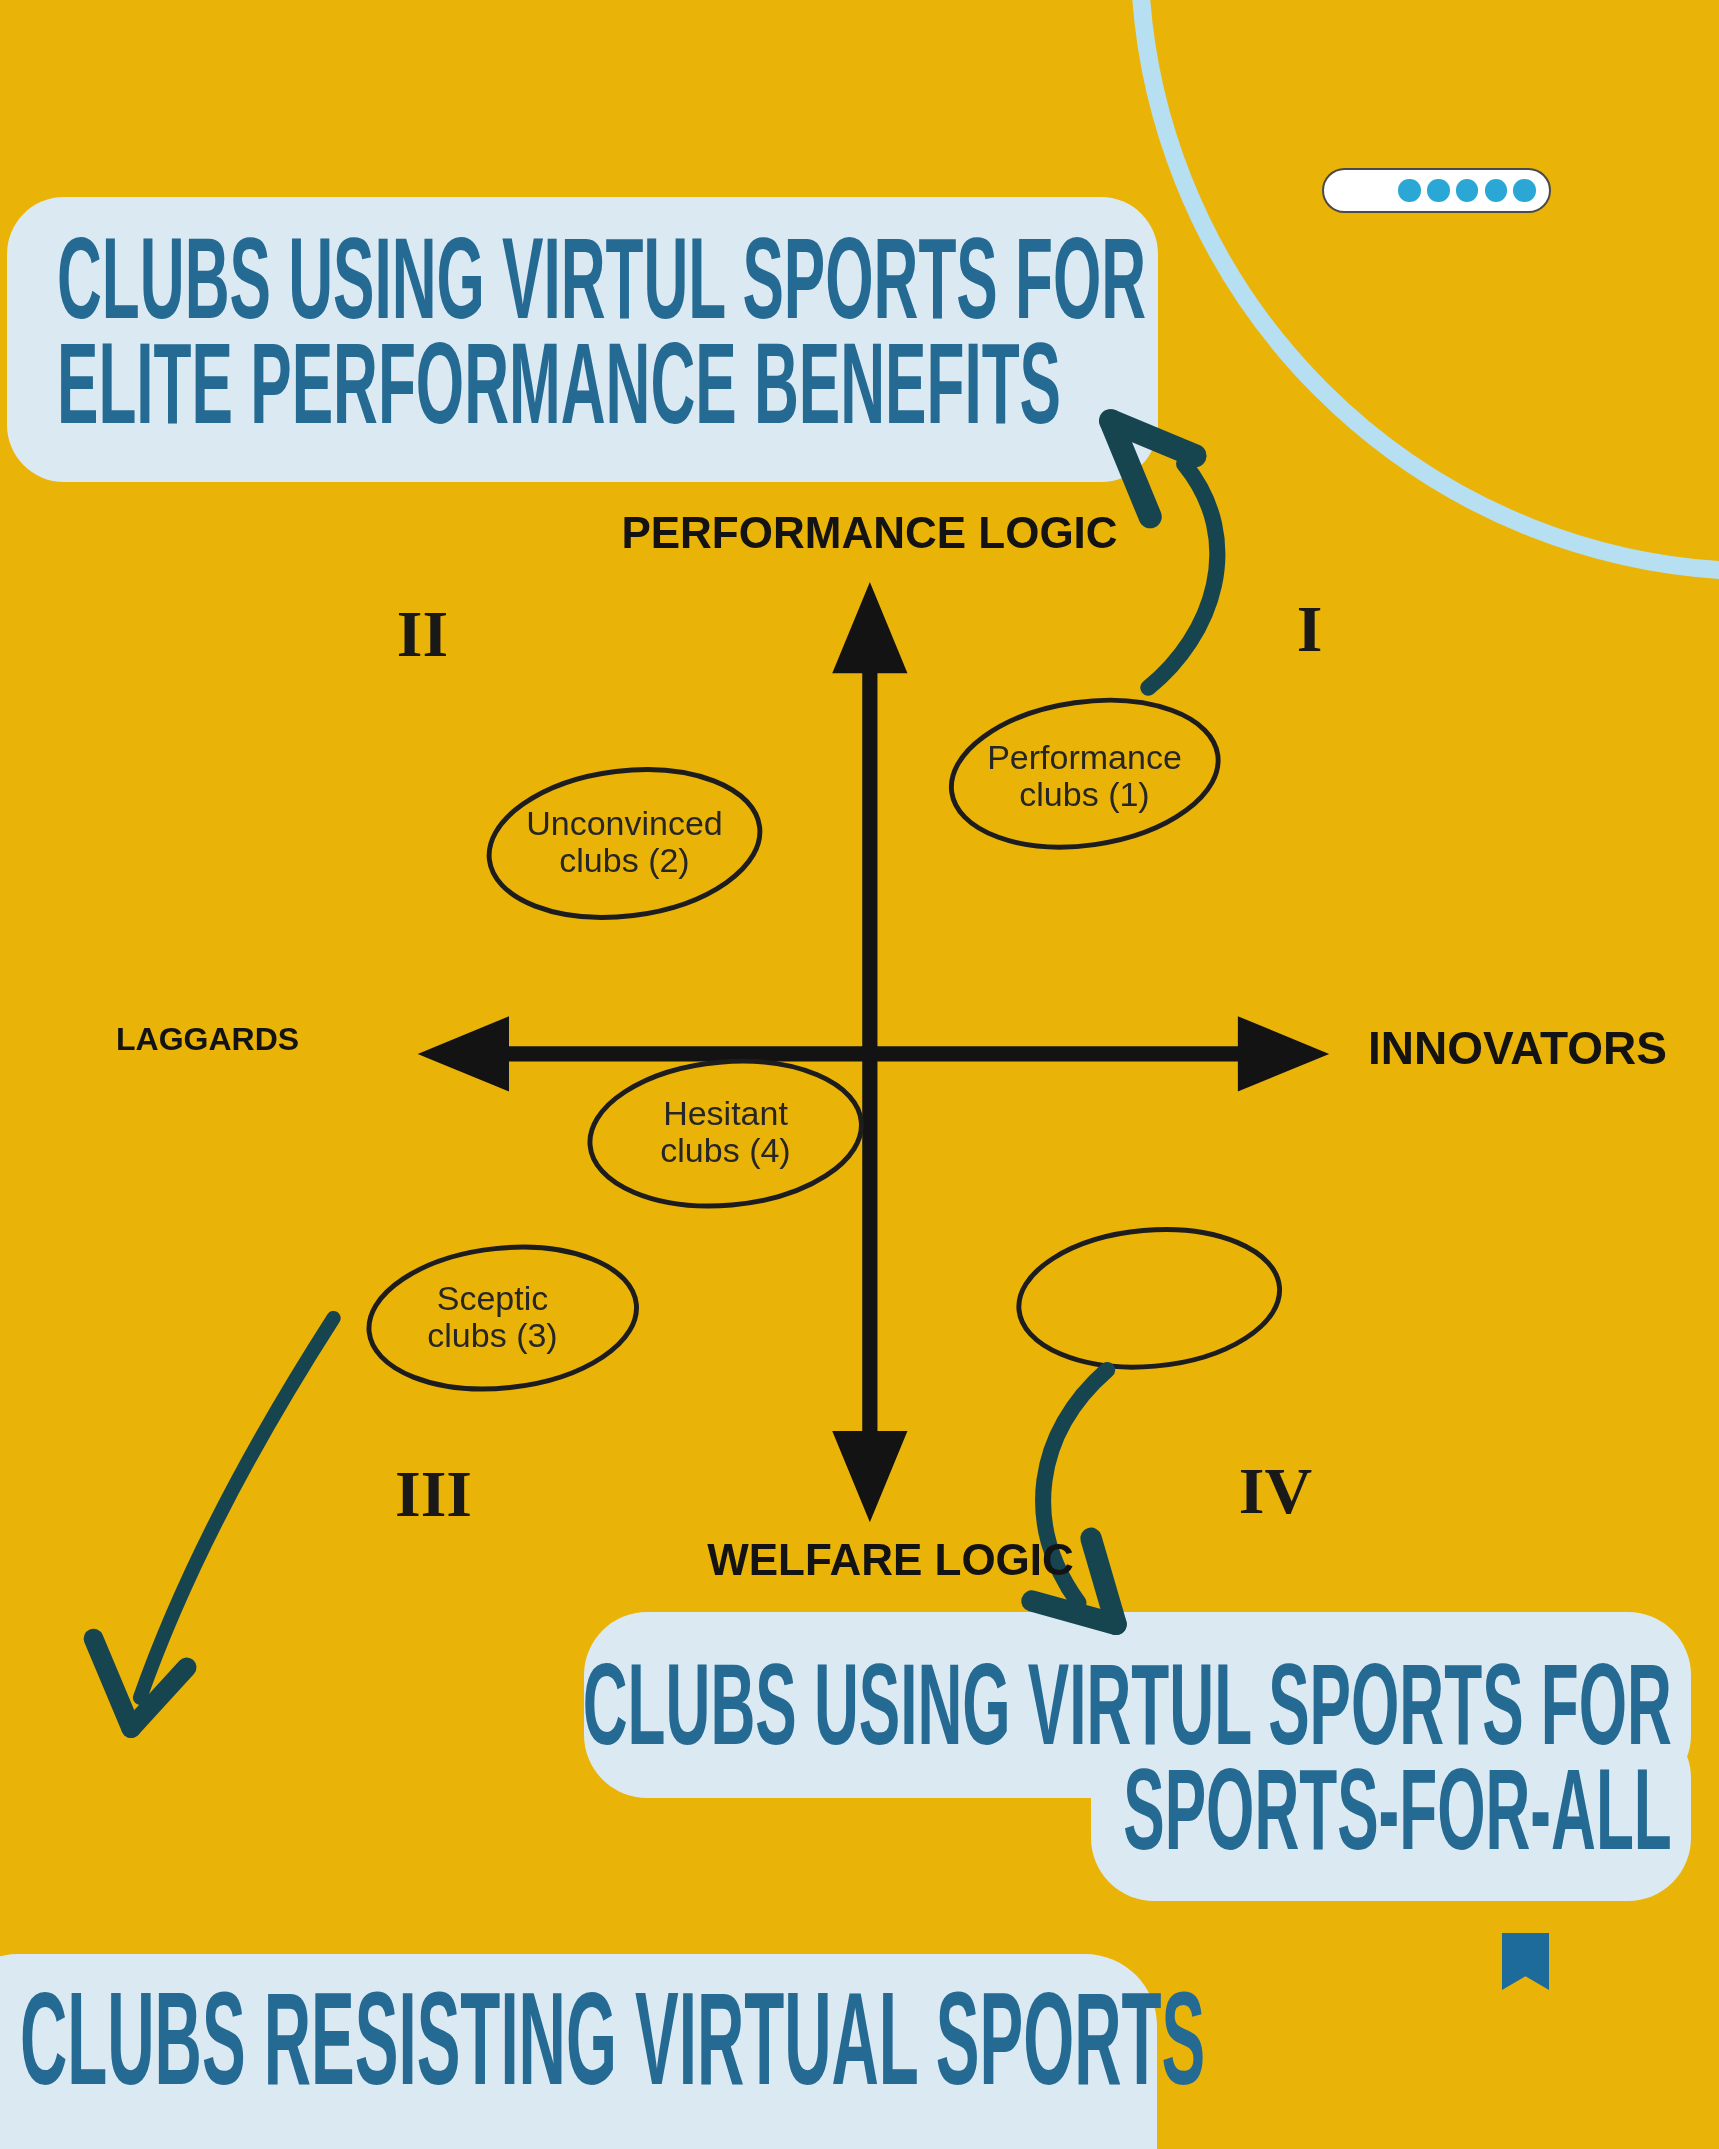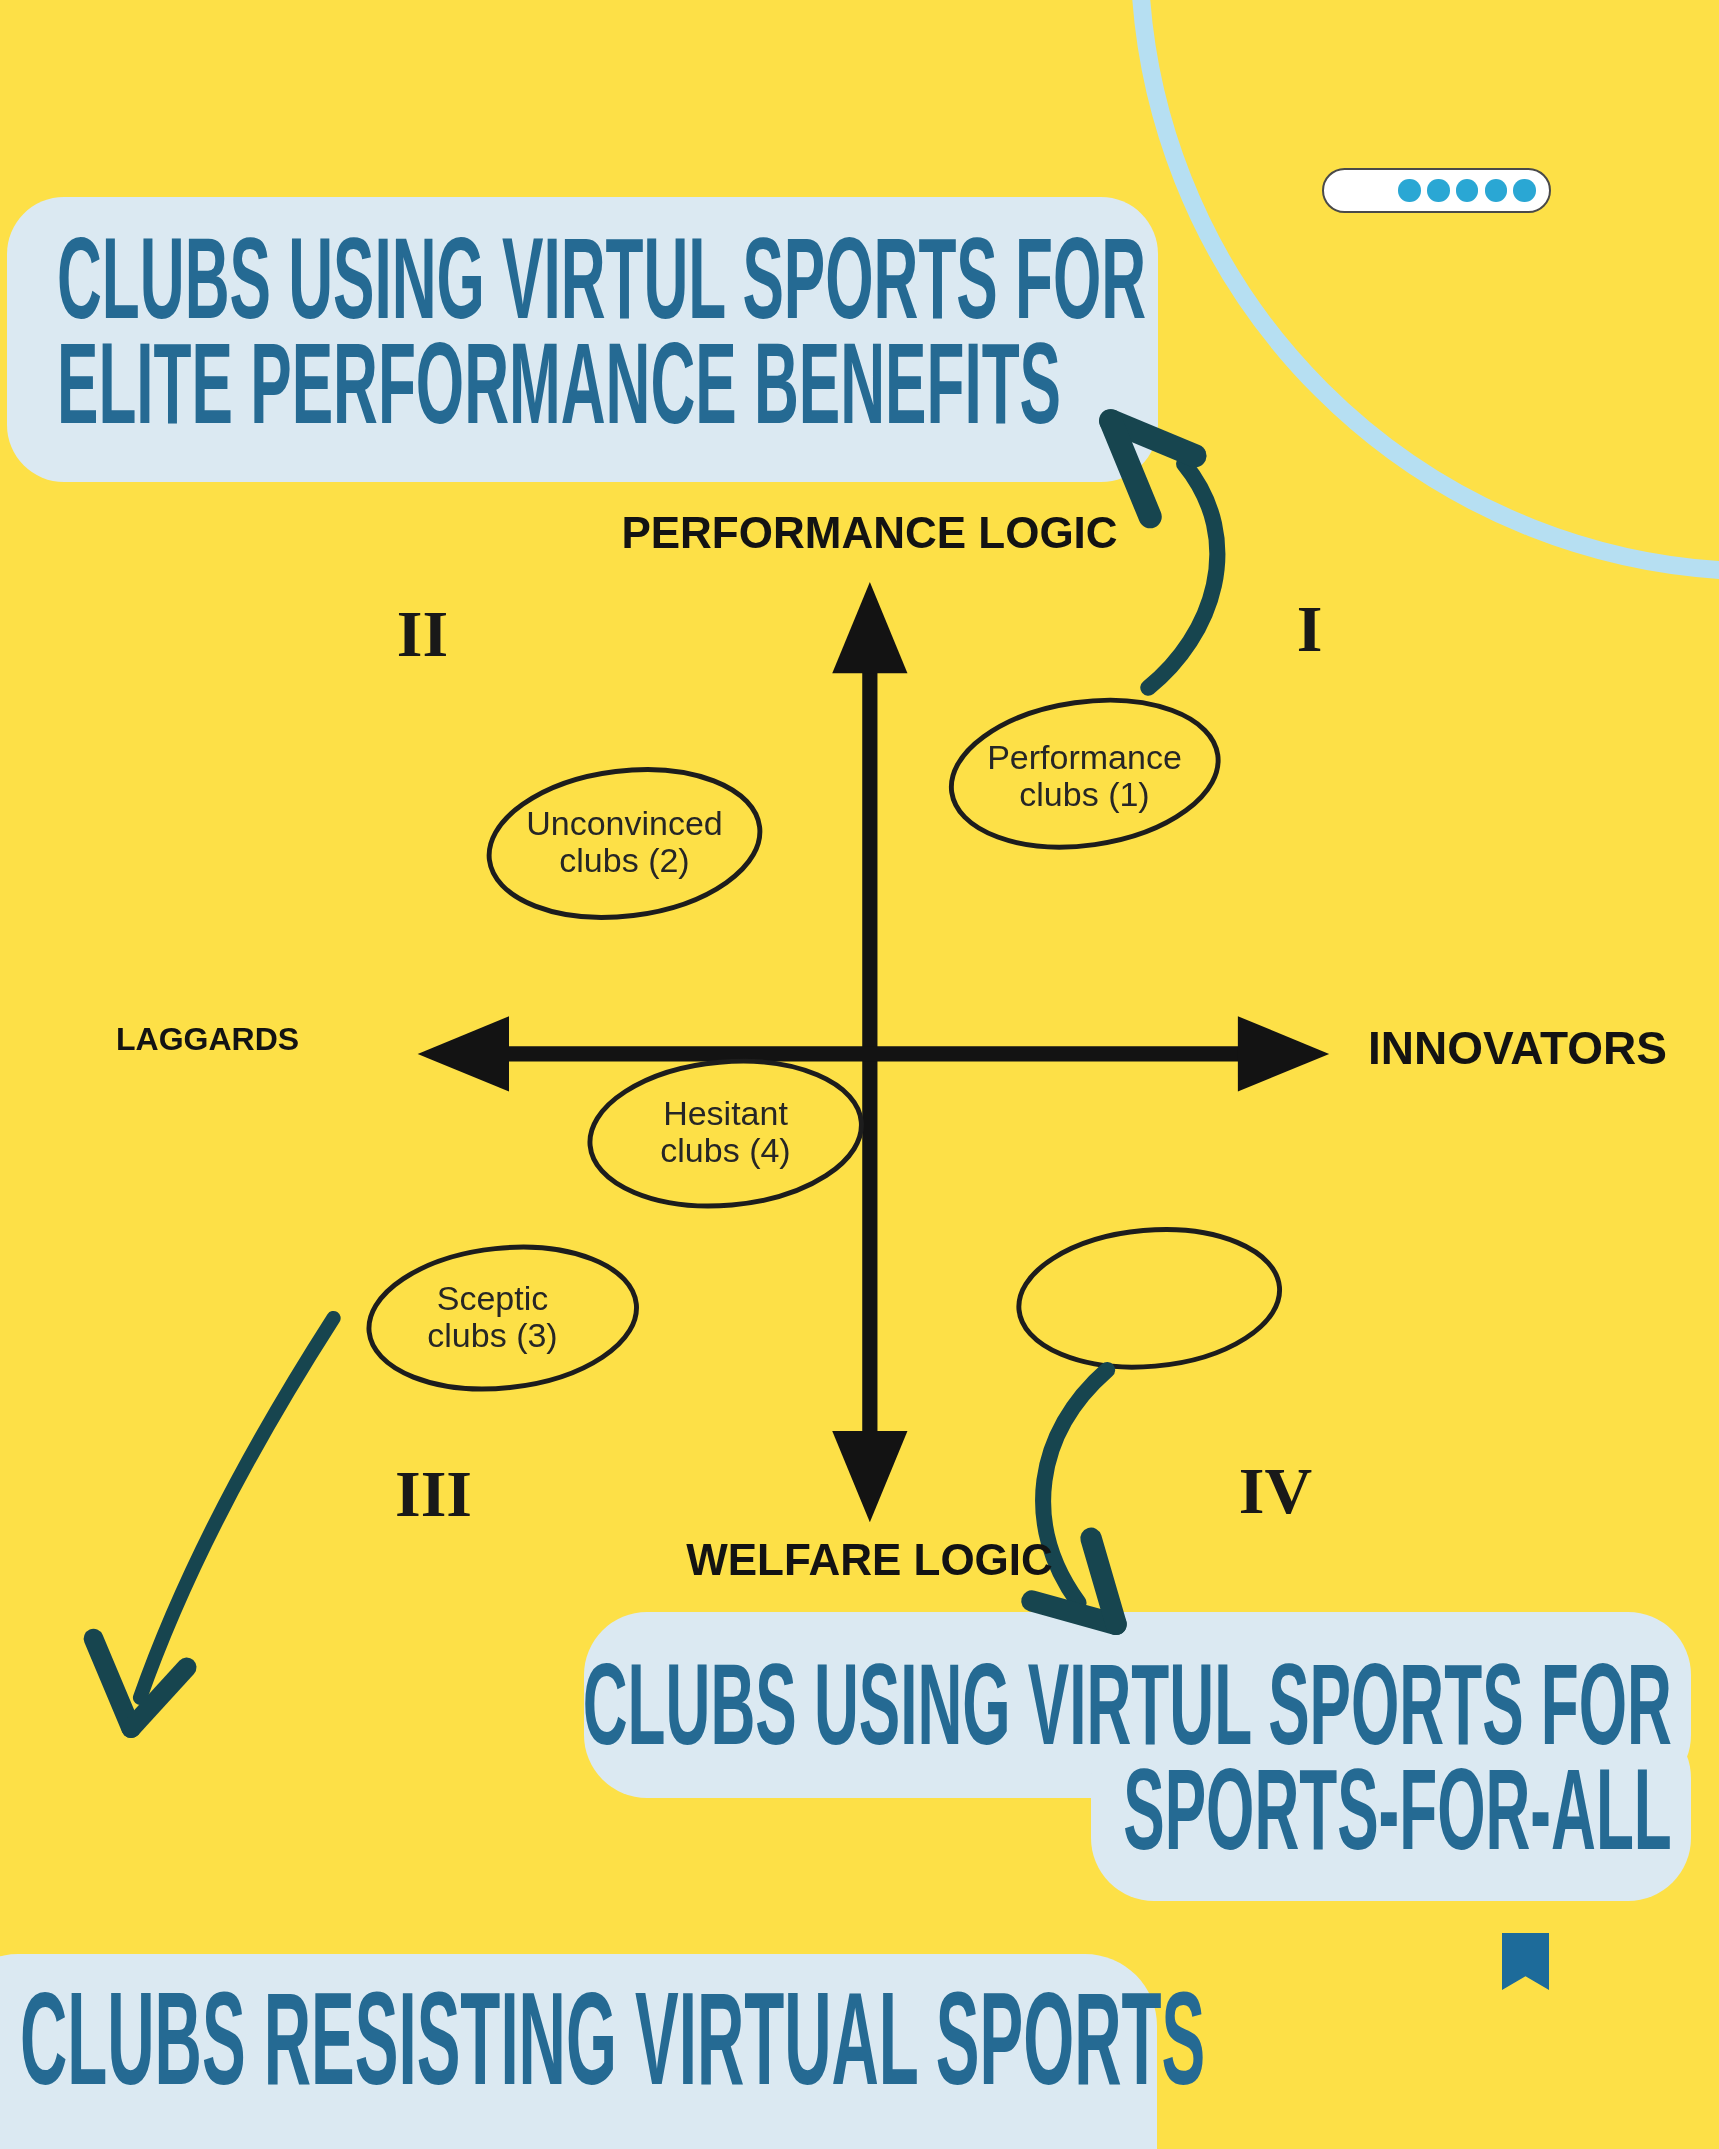--- a/index.html
+++ b/index.html
@@ -1,16 +1,16 @@
 <!DOCTYPE html>
 <html style="font-size:14.3px"><head>
 <meta charset="utf-8">
 <style>
   html,body{margin:0;padding:0;background:#eef3f7;}
-  #canvas{position:relative;width:1720px;height:2149px;background:#fde047;overflow:hidden;
+  #canvas{position:relative;width:1720px;height:2149px;background:#eab308;overflow:hidden;
           font-family:"Liberation Sans",sans-serif;}
   .layer{position:absolute;left:0;top:0;width:100%;height:100%;}
   .panel{position:absolute;background:#dbe9f2;}
   #panel-top-left{left:7.2px;top:197px;width:1151px;height:285px;border-radius:57px;}
   #panel-bottom-right-a{left:584px;top:1612px;width:1107px;height:186px;border-radius:63px;}
   #panel-bottom-right-b{left:1091px;top:1715px;width:600px;height:186px;border-radius:63px;}
   #panel-bottom-left{left:-54px;top:1954px;width:1211px;height:269px;border-radius:72px;}
   svg{position:absolute;left:0;top:0;}
   .big-title{position:absolute;color:#256a93;font-weight:700;font-size:115px;line-height:105px;
              white-space:nowrap;}
@@ -90,21 +90,21 @@
     <div class="big-title" id="title-bottom-right" style="right:48px;top:1652px;">
       <div><span class="cond">CLUBS USING VIRTUL SPORTS FOR</span></div>
       <div><span class="cond">SPORTS-FOR-ALL</span></div>
     </div>
 
     <div class="big-title" id="title-bottom-left" style="left:19.7px;top:1981px;">
       <div><span class="cond">CLUBS RESISTING VIRTUAL SPORTS</span></div>
     </div>
 
     <div class="axis-label centered" style="left:601px;top:508px;">PERFORMANCE LOGIC</div>
-    <div class="axis-label centered" style="left:601px;top:1535px;">WELFARE LOGIC</div>
+    <div class="axis-label centered" style="left:622px;top:1535px;">WELFARE LOGIC</div>
     <div class="axis-label" style="left:116px;top:1021px;font-size:32px;">LAGGARDS</div>
     <div class="axis-label" style="left:1368px;top:1021px;font-size:46px;">INNOVATORS</div>
 
     <div class="numeral" style="left:1247px;top:591px;">I</div>
     <div class="numeral" style="left:360px;top:596px;">II</div>
     <div class="numeral" style="left:371px;top:1456px;">III</div>
     <div class="numeral" style="left:1213px;top:1453px;">IV</div>
 
     <div class="cluster-label" style="left:941px;top:739px;text-align:center;">
       <div>Performance</div>

